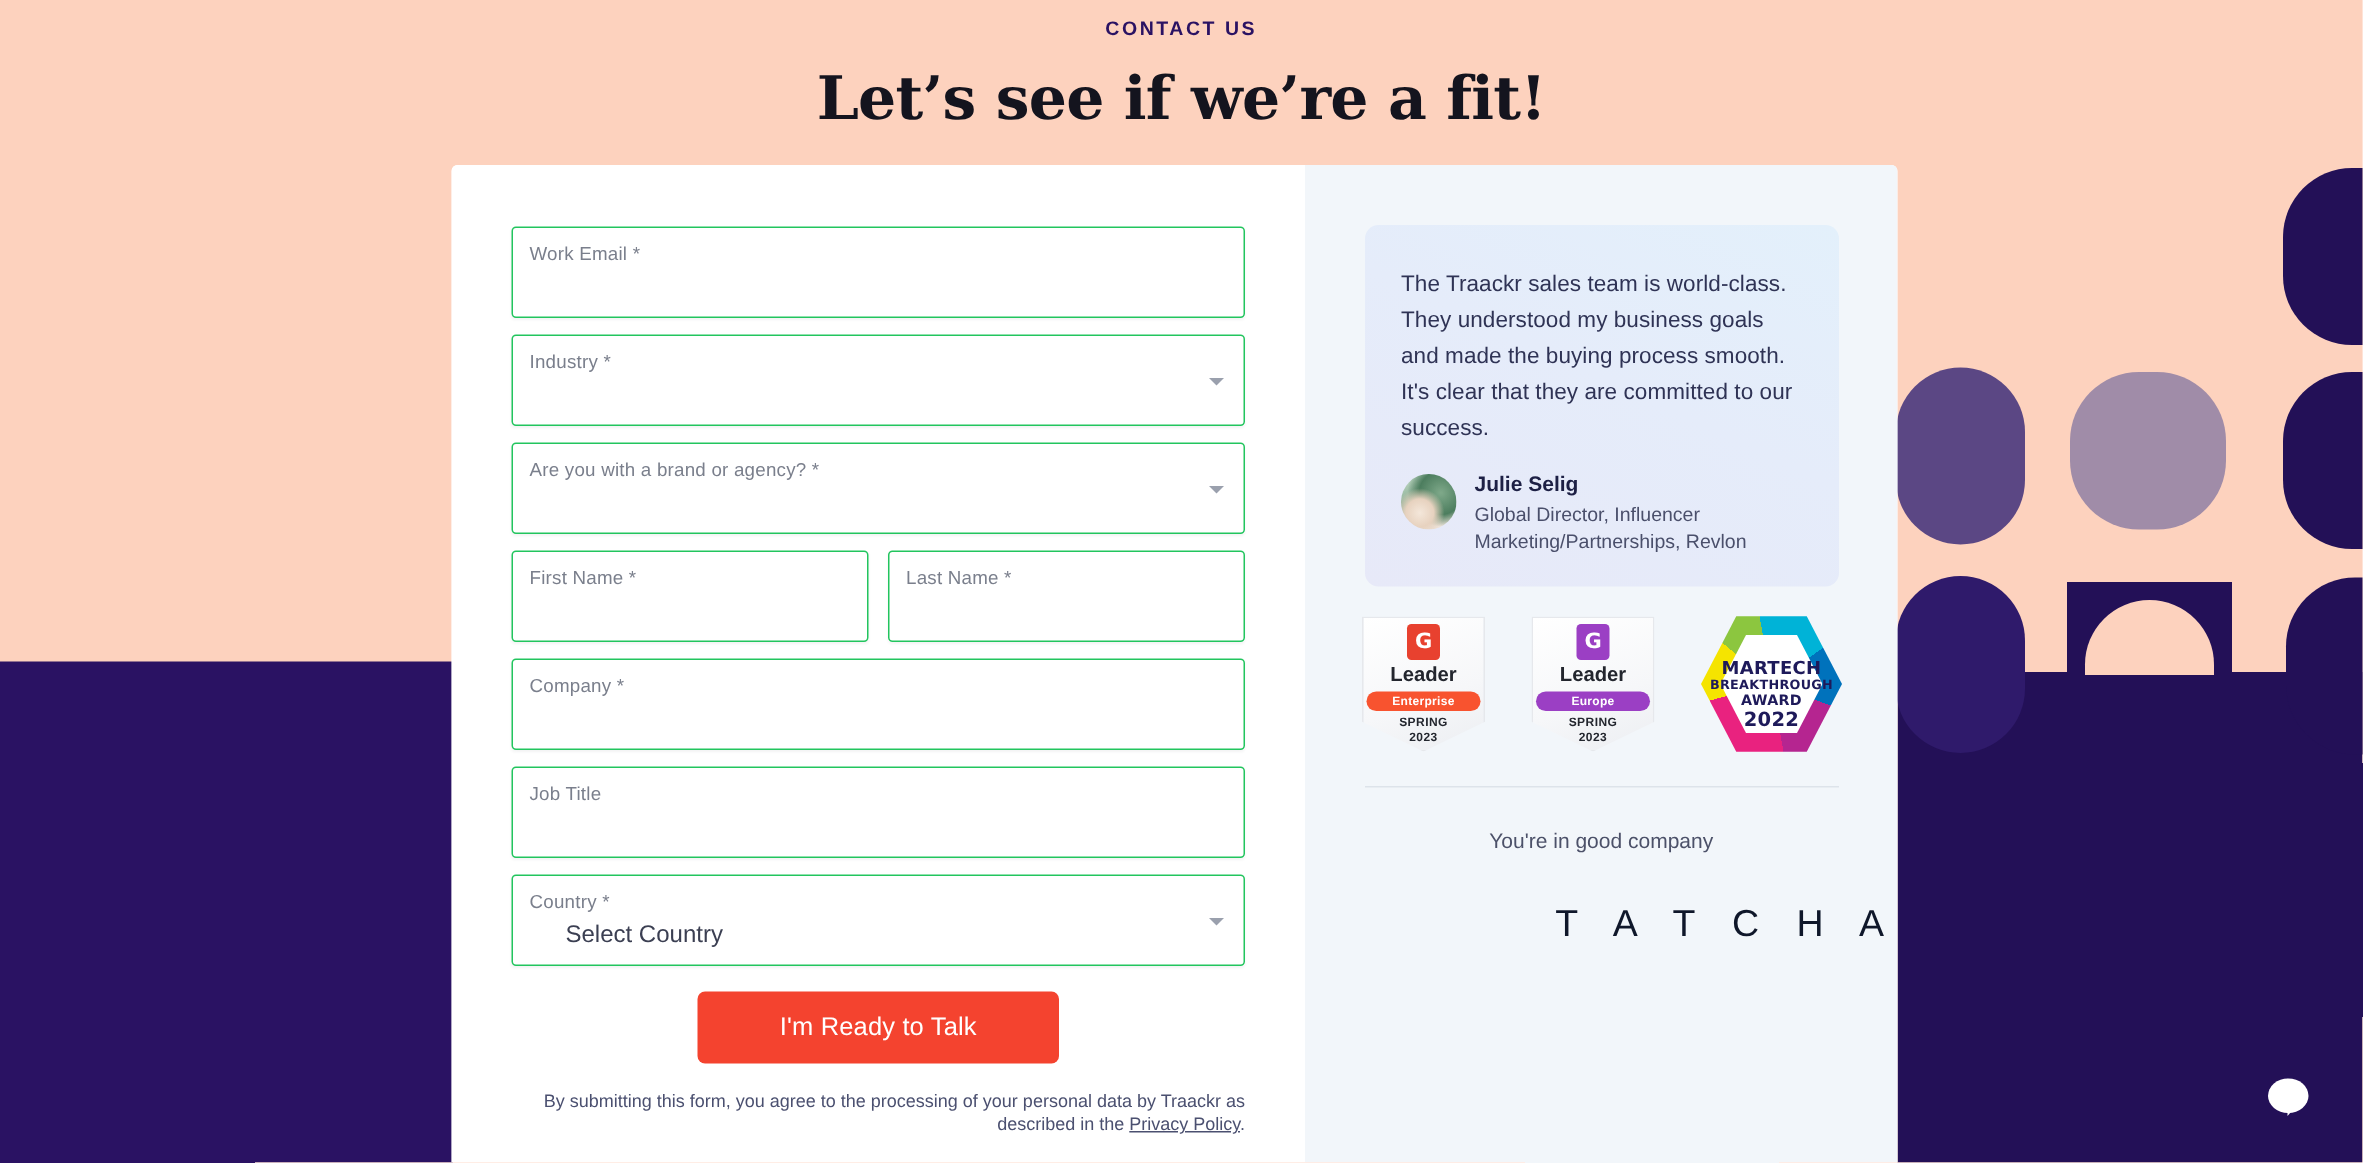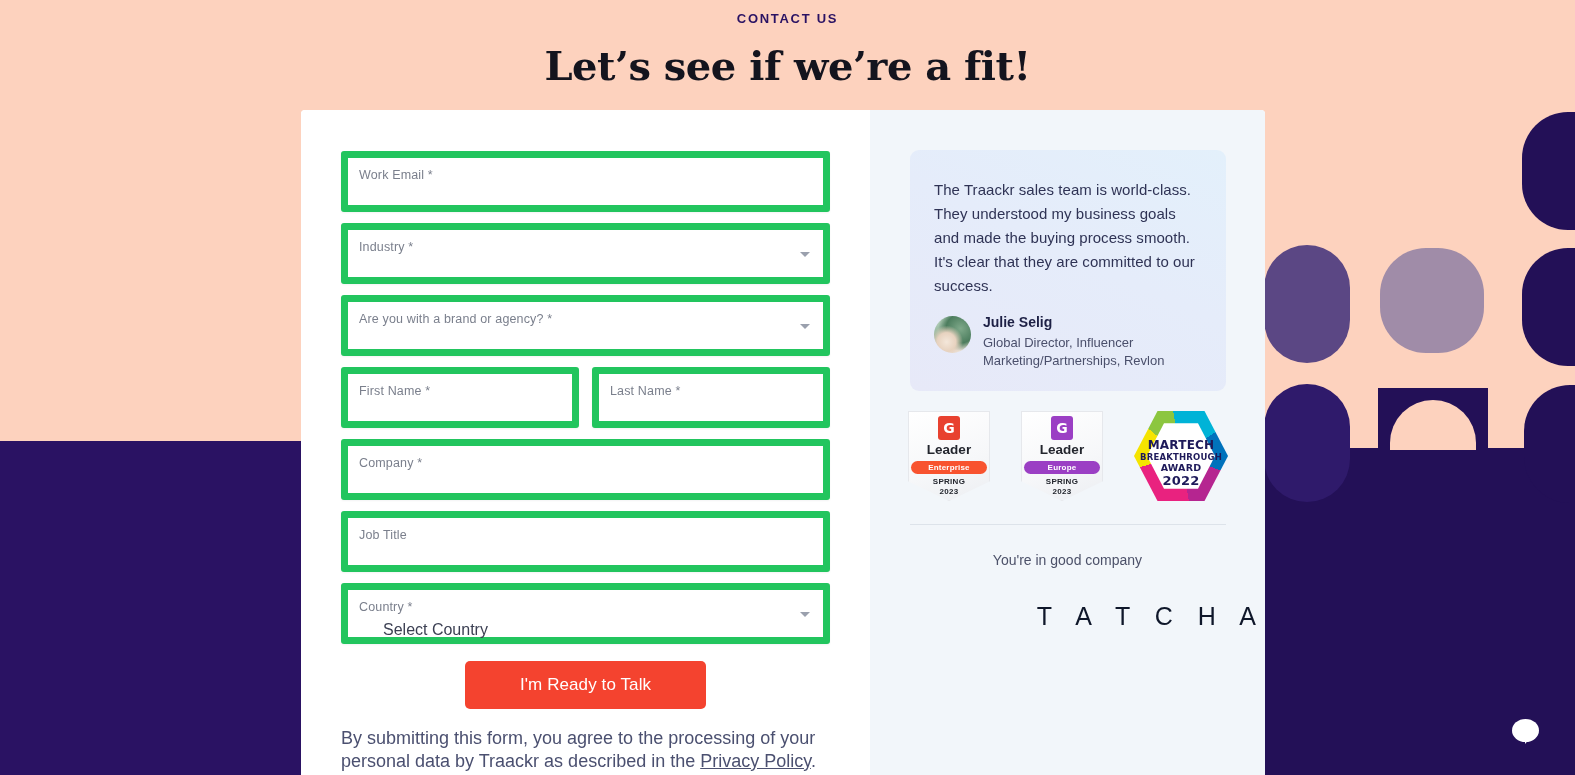--- a/index.html
+++ b/index.html
@@ -97,21 +97,21 @@
   
   #form-pane {
     width: 569px;
     height: 100%;
     background: #ffffff;
     position: relative;
   }
   .field {
     position: absolute;
     background: #fff;
-    border: 7px solid #22c55e;
+    border: 1px solid #22c55e;
     border-radius: 3px;
     box-shadow: 0 1px 2px rgba(30,30,60,0.055);
   }
   .field-label {
     position: absolute;
     left: 11px; top: 10px;
     font-size: 12.5px;
     color: #7a7f8c;
     letter-spacing: 0.15px;
     white-space: nowrap;
@@ -152,22 +152,22 @@
     border-radius: 5px;
     font-family: "Liberation Sans", sans-serif;
     font-size: 17px;
     cursor: pointer;
     letter-spacing: 0.1px;
   }
   #disclaimer {
     position: absolute;
     left: 40px; top: 617px;
     width: 489px;
-    text-align: left;
-    font-size: 18px;
+    text-align: right;
+    font-size: 12px;
     line-height: 1.27;
     color: #4b5070;
   }
   #privacy-link {
     color: #4b5070;
     text-decoration: underline;
   }
 
   
   #side-pane {

